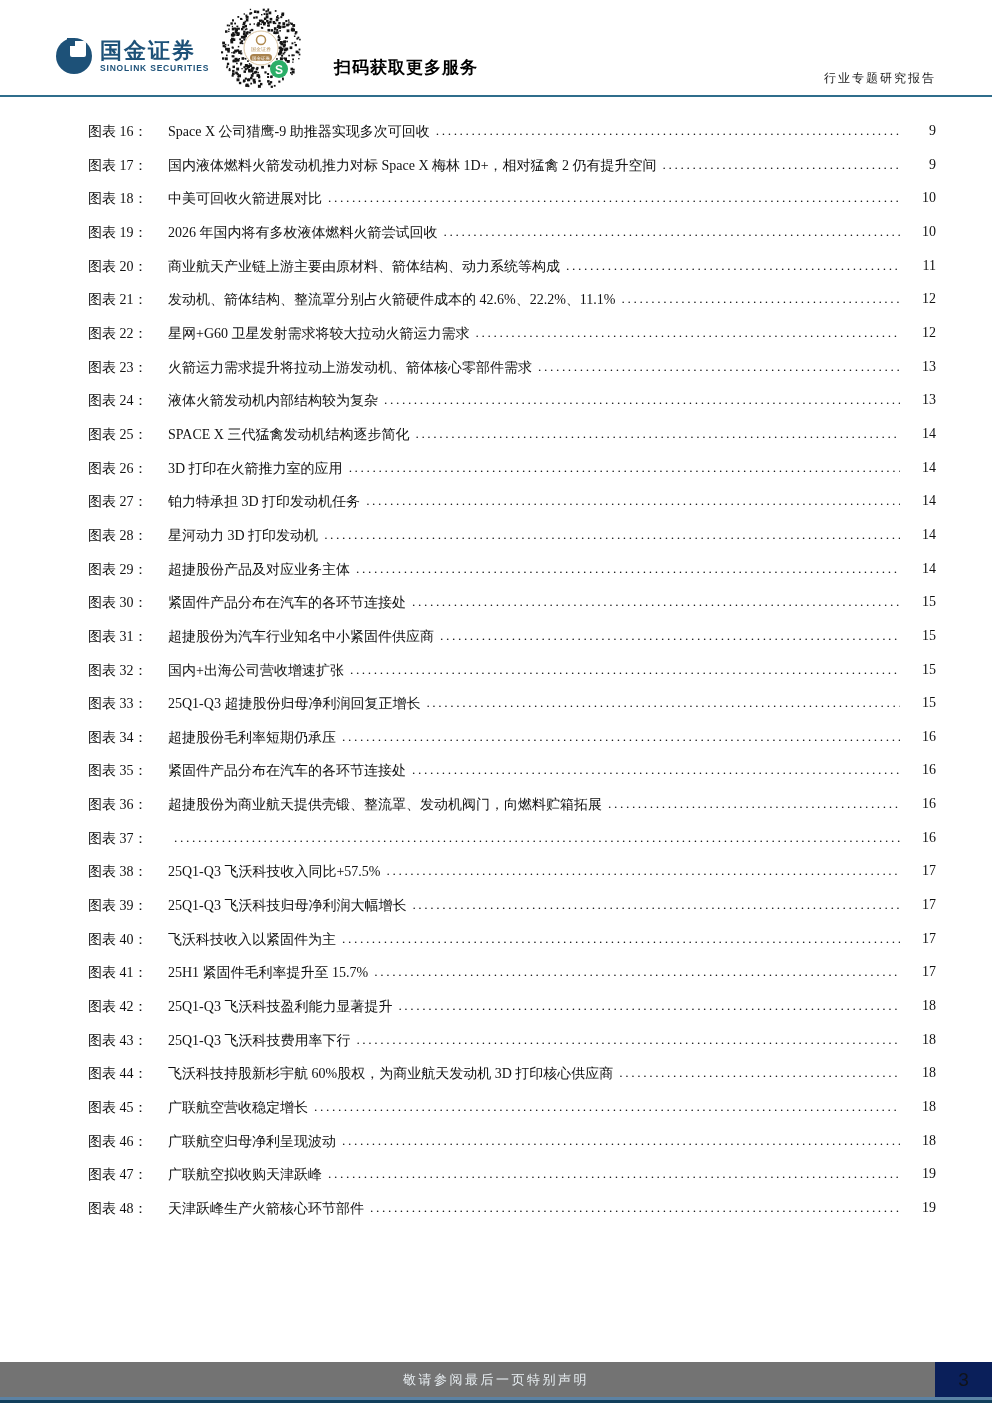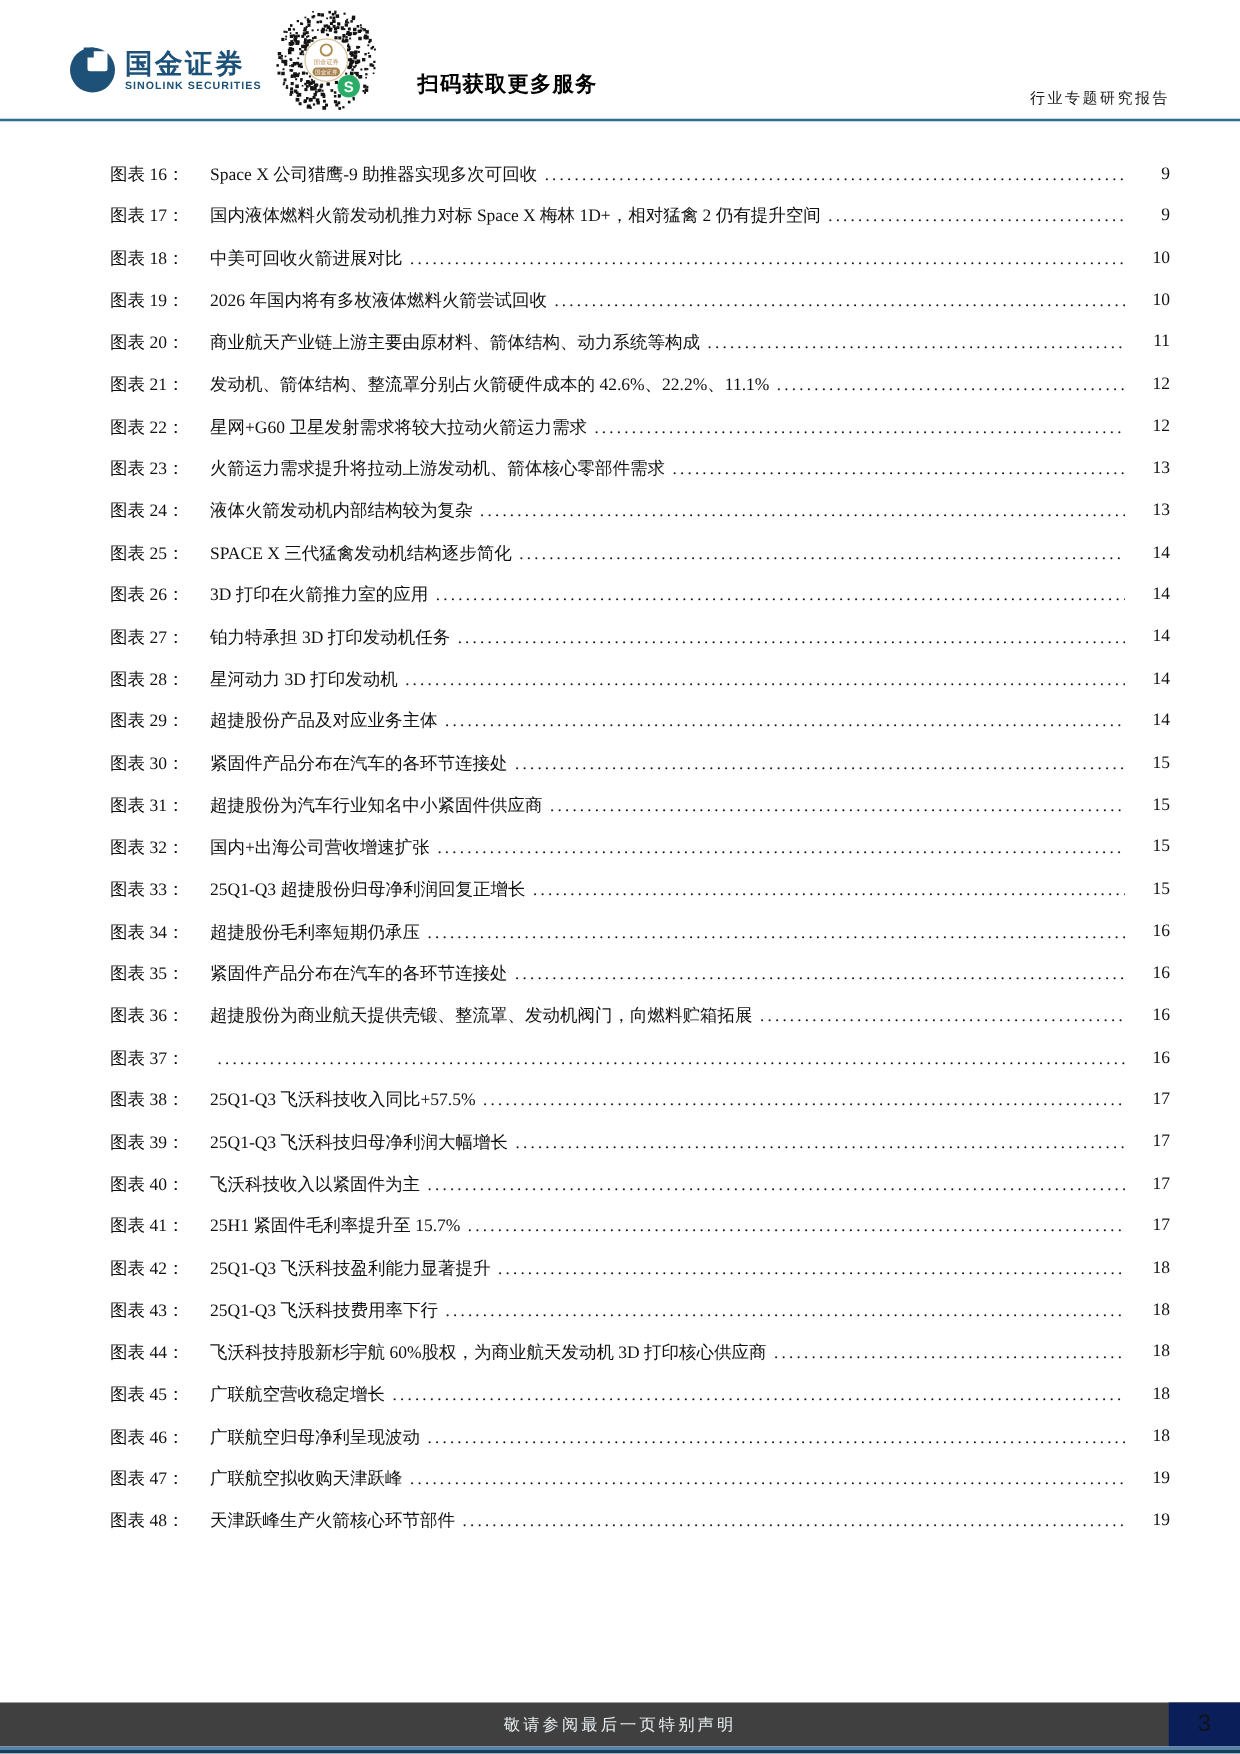--- a/index.html
+++ b/index.html
@@ -20,30 +20,30 @@
   .qr { position:absolute; left:221px; top:8px; width:80px; height:80px; }
   .qr-caption { position:absolute; left:312px; top:56px;
                 font-family:"Liberation Sans","DejaVu Sans",sans-serif; font-weight:bold;
                 font-size:17px; color:#000; letter-spacing:1px;margin-left:22px; }
   .report-type { position:absolute; right:56px; top:70px; font-size:12px; color:#1a1a1a;
                  letter-spacing:2px; }
   .header-rule { position:absolute; left:0; top:95px; width:992px; height:2px; background:#2f6d8c; }
 
   
   .toc { position:absolute; left:88px; right:56px; top:123px; }
-  .toc-row { height:33.66px; display:flex; align-items:center; font-size:14px; }
+  .toc-row { height:33.66px; display:flex; font-size:14px; }
   .toc-label { flex:0 0 80px; white-space:nowrap; }
   .toc-title { white-space:nowrap; }
   .toc-dots { flex:1 1 auto; overflow:hidden; white-space:nowrap; letter-spacing:2.6px;
               margin:0 4px 0 6px; font-size:13.5px; color:#161616; }
   .toc-page { flex:0 0 32px; text-align:right; white-space:nowrap; }
 
   
   .footer-bar { position:absolute; left:0; top:1362px; width:992px; height:35px;
-                background:#404040; display:flex; align-items:center; justify-content:center; }
+                background:#737373; display:flex; align-items:center; justify-content:center; }
   .footer-disclaimer { font-size:13px; color:#e9eff3; letter-spacing:2.5px; }
   .footer-pagebox { position:absolute; left:935px; top:1362px; width:57px; height:35px;
                     background:#0a1f5a; display:flex; align-items:center; justify-content:center; }
   .footer-pagenum { font-family:"Liberation Sans","DejaVu Sans",sans-serif;
                     font-size:19px; color:#10131a; }
   .footer-strip-light { position:absolute; left:0; top:1397px; width:992px; height:3px; background:#5b82a4; }
   .footer-strip-dark  { position:absolute; left:0; top:1400px; width:992px; height:3px; background:#123f5c; }
 </style>
 </head>
 <body>

